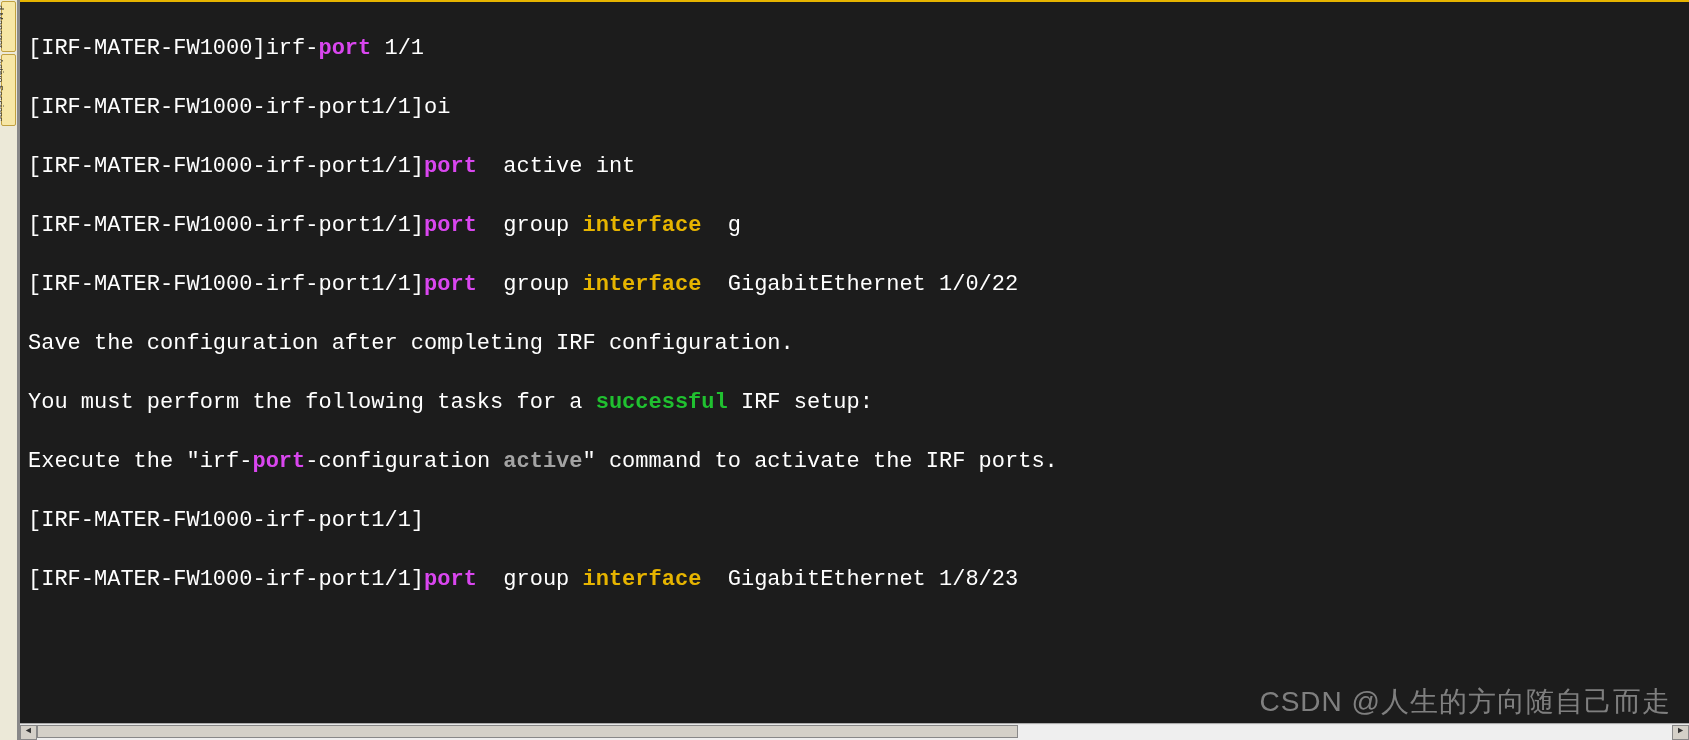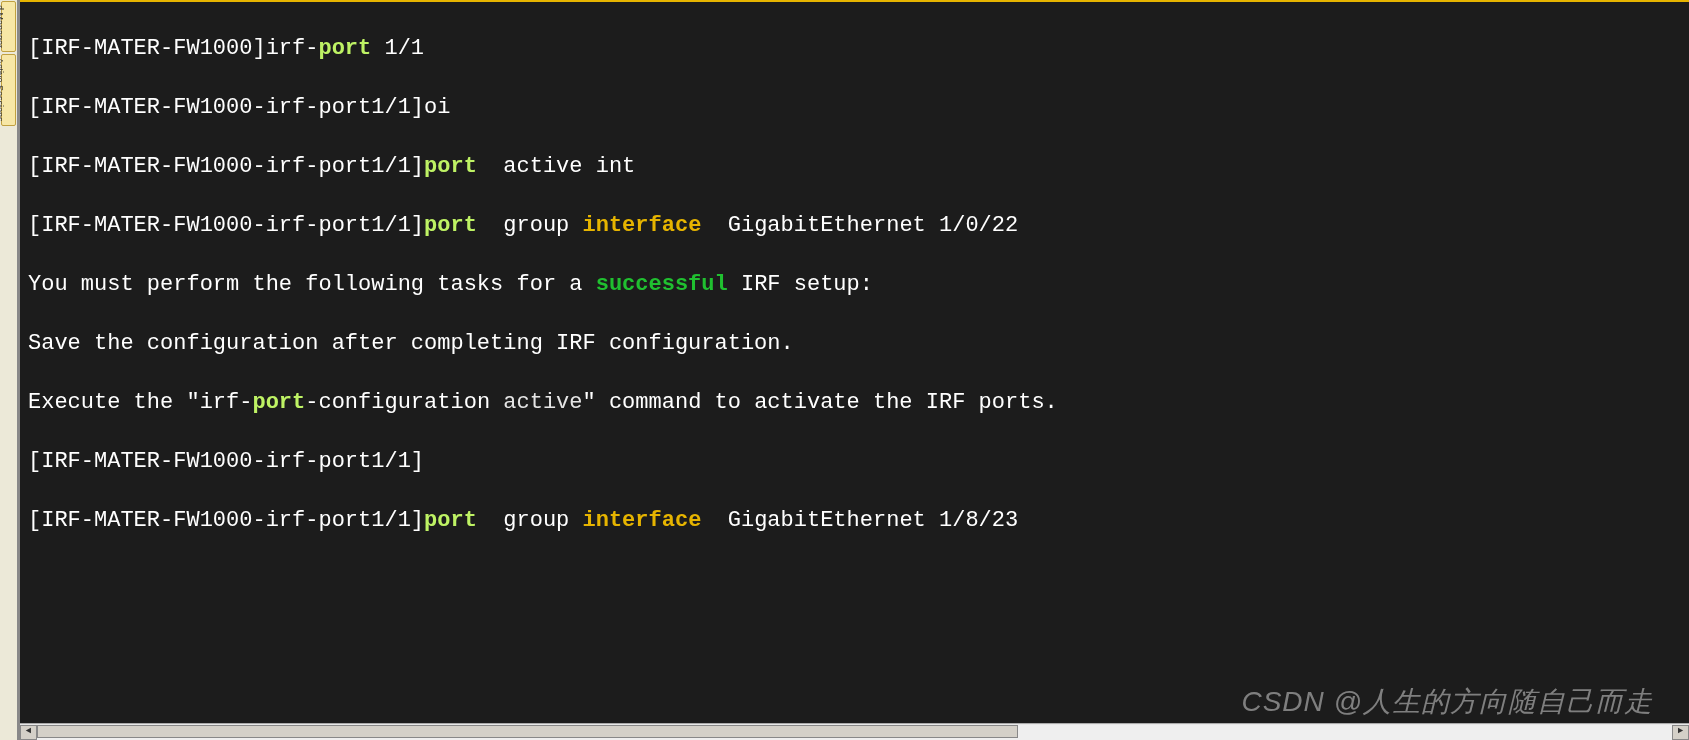--- a/index.html
+++ b/index.html
@@ -47,24 +47,24 @@
     background: #e6b400;
   }
   .terminal {
     flex: 1;
     background: #1c1c1c;
     padding: 2px 8px 0 8px;
     white-space: pre;
     overflow: hidden;
   }
 
-  .hl-port      { color: #bef264; font-weight: bold; }
+  .hl-port      { color: #d946ef; font-weight: bold; }
   .hl-interface { color: #e6b400; font-weight: bold; }
   .hl-success   { color: #20c030; font-weight: bold; }
-  .hl-active    { color: #e5e5e5; font-weight: normal; }
+  .hl-active    { color: #a3a3a3; font-weight: bold; }
 
   .scroll-h {
     height: 17px;
     background: #e8e8e8;
     border-top: 1px solid #aaa;
     display: flex;
     align-items: center;
   }
   .scroll-h .arrow {
     width: 17px; height: 15px;
@@ -75,50 +75,50 @@
     color: #333;
   }
   .scroll-h .track { flex: 1; height: 15px; background: #efefef; position: relative; }
   .scroll-h .thumb {
     position: absolute; left: 0; top: 0; height: 13px; width: 60%;
     background: #d4d0c8; border: 1px solid #888;
   }
 
   .watermark {
     position: absolute;
-    right: 36px;
+    right: 18px;
     bottom: 24px;
     font-family: "Microsoft YaHei", Arial, sans-serif;
     font-size: 28px;
     color: rgba(210,210,210,0.55);
     pointer-events: none;
     letter-spacing: 1px;
-    font-style: italic;
   }
 
   .line { display: block; }
 </style>
 </head>
 <body>
 
 <div class="sidebar">
   <div class="side-tab">d Manager</div>
   <div class="side-tab">Active Sessions</div>
 </div>
 
 <div class="terminal-wrap">
   <div class="divider-line"></div>
 
   <div class="terminal">
 <span class="line"><span>[IRF-MATER-FW1000]</span><span>irf-</span><span class="hl-port">port</span><span> 1/1</span></span>
 <span class="line"><span>[IRF-MATER-FW1000-irf-port1/1]</span><span>oi</span></span>
 <span class="line"><span>[IRF-MATER-FW1000-irf-port1/1]</span><span class="hl-port">port</span><span>  active int</span></span>
+<span class="line"><span>[IRF-MATER-FW1000-irf-port1/1]</span><span class="hl-port">port</span><span>  group </span><span class="hl-interface">interface</span><span>  g</span></span>
 <span class="line"><span>[IRF-MATER-FW1000-irf-port1/1]</span><span class="hl-port">port</span><span>  group </span><span class="hl-interface">interface</span><span>  GigabitEthernet 1/0/22</span></span>
+<span class="line"><span>Save the configuration after completing IRF configuration.</span></span>
 <span class="line"><span>You must perform the following tasks for a </span><span class="hl-success">successful</span><span> IRF setup:</span></span>
-<span class="line"><span>Save the configuration after completing IRF configuration.</span></span>
 <span class="line"><span>Execute the "irf-</span><span class="hl-port">port</span><span>-configuration </span><span class="hl-active">active</span><span>" command to activate the IRF ports.</span></span>
 <span class="line"><span>[IRF-MATER-FW1000-irf-port1/1]</span></span>
 <span class="line"><span>[IRF-MATER-FW1000-irf-port1/1]</span><span class="hl-port">port</span><span>  group </span><span class="hl-interface">interface</span><span>  GigabitEthernet 1/8/23</span></span>
 
 
 
 
 
 
 

